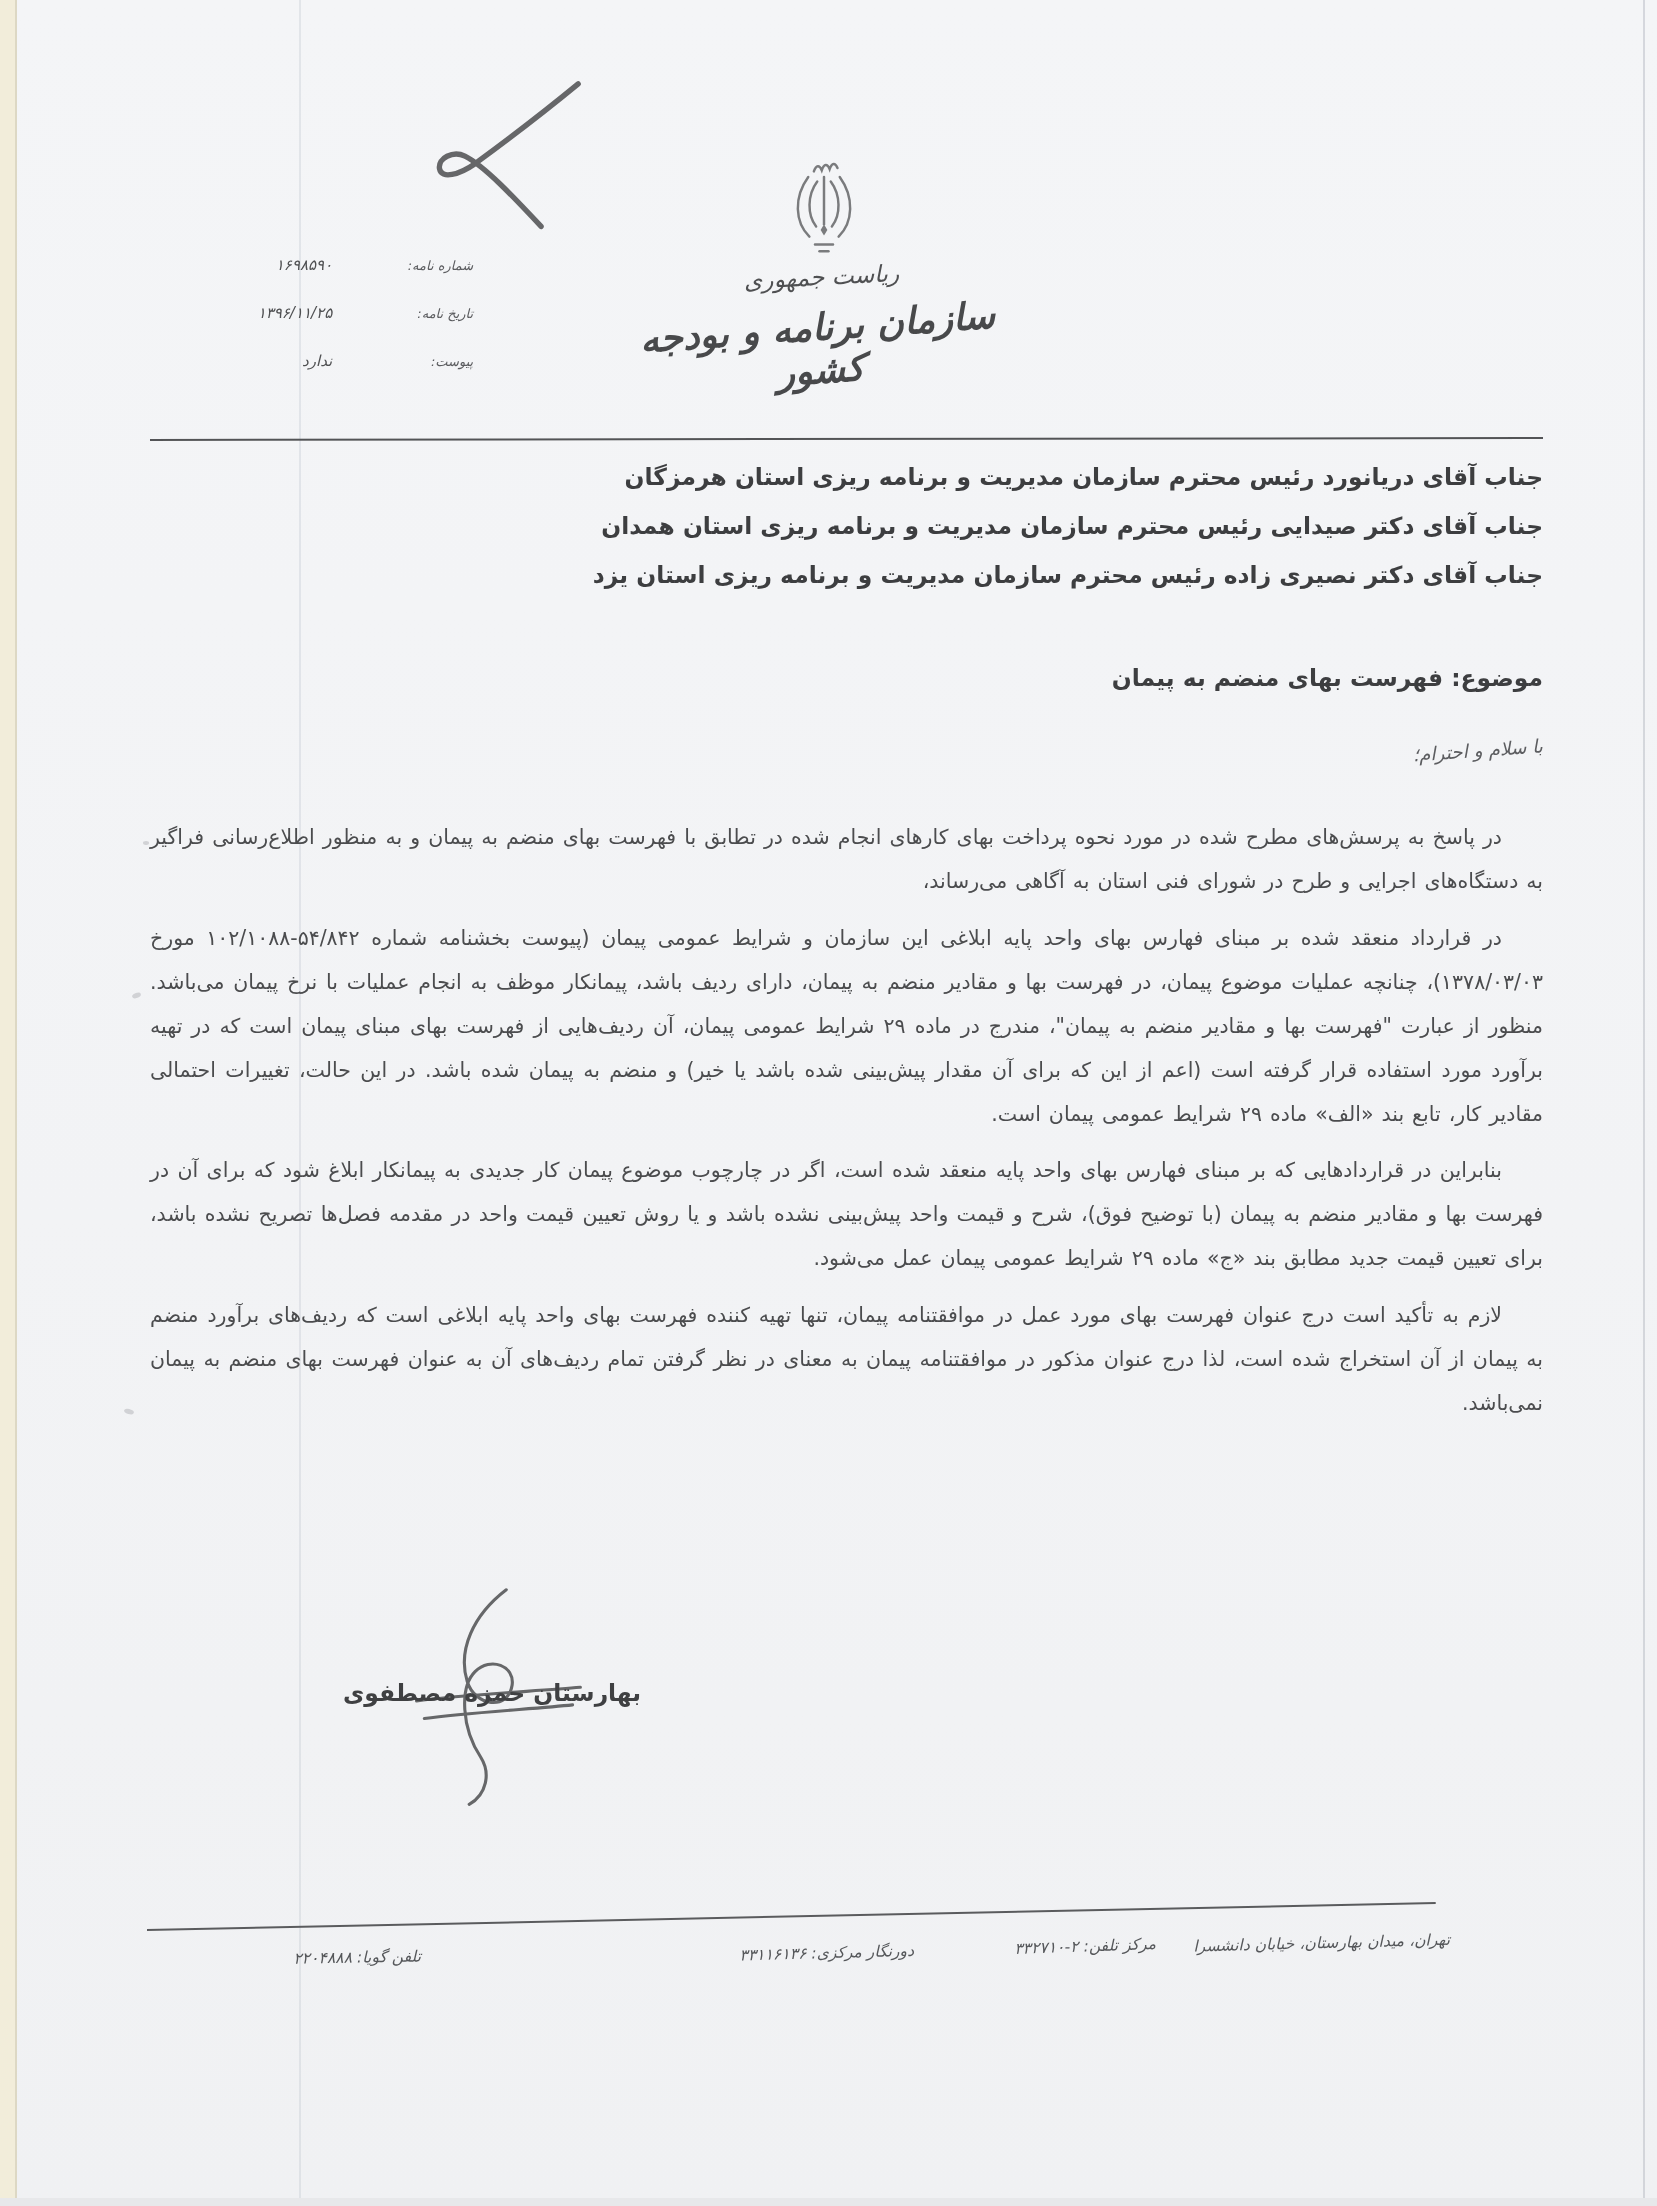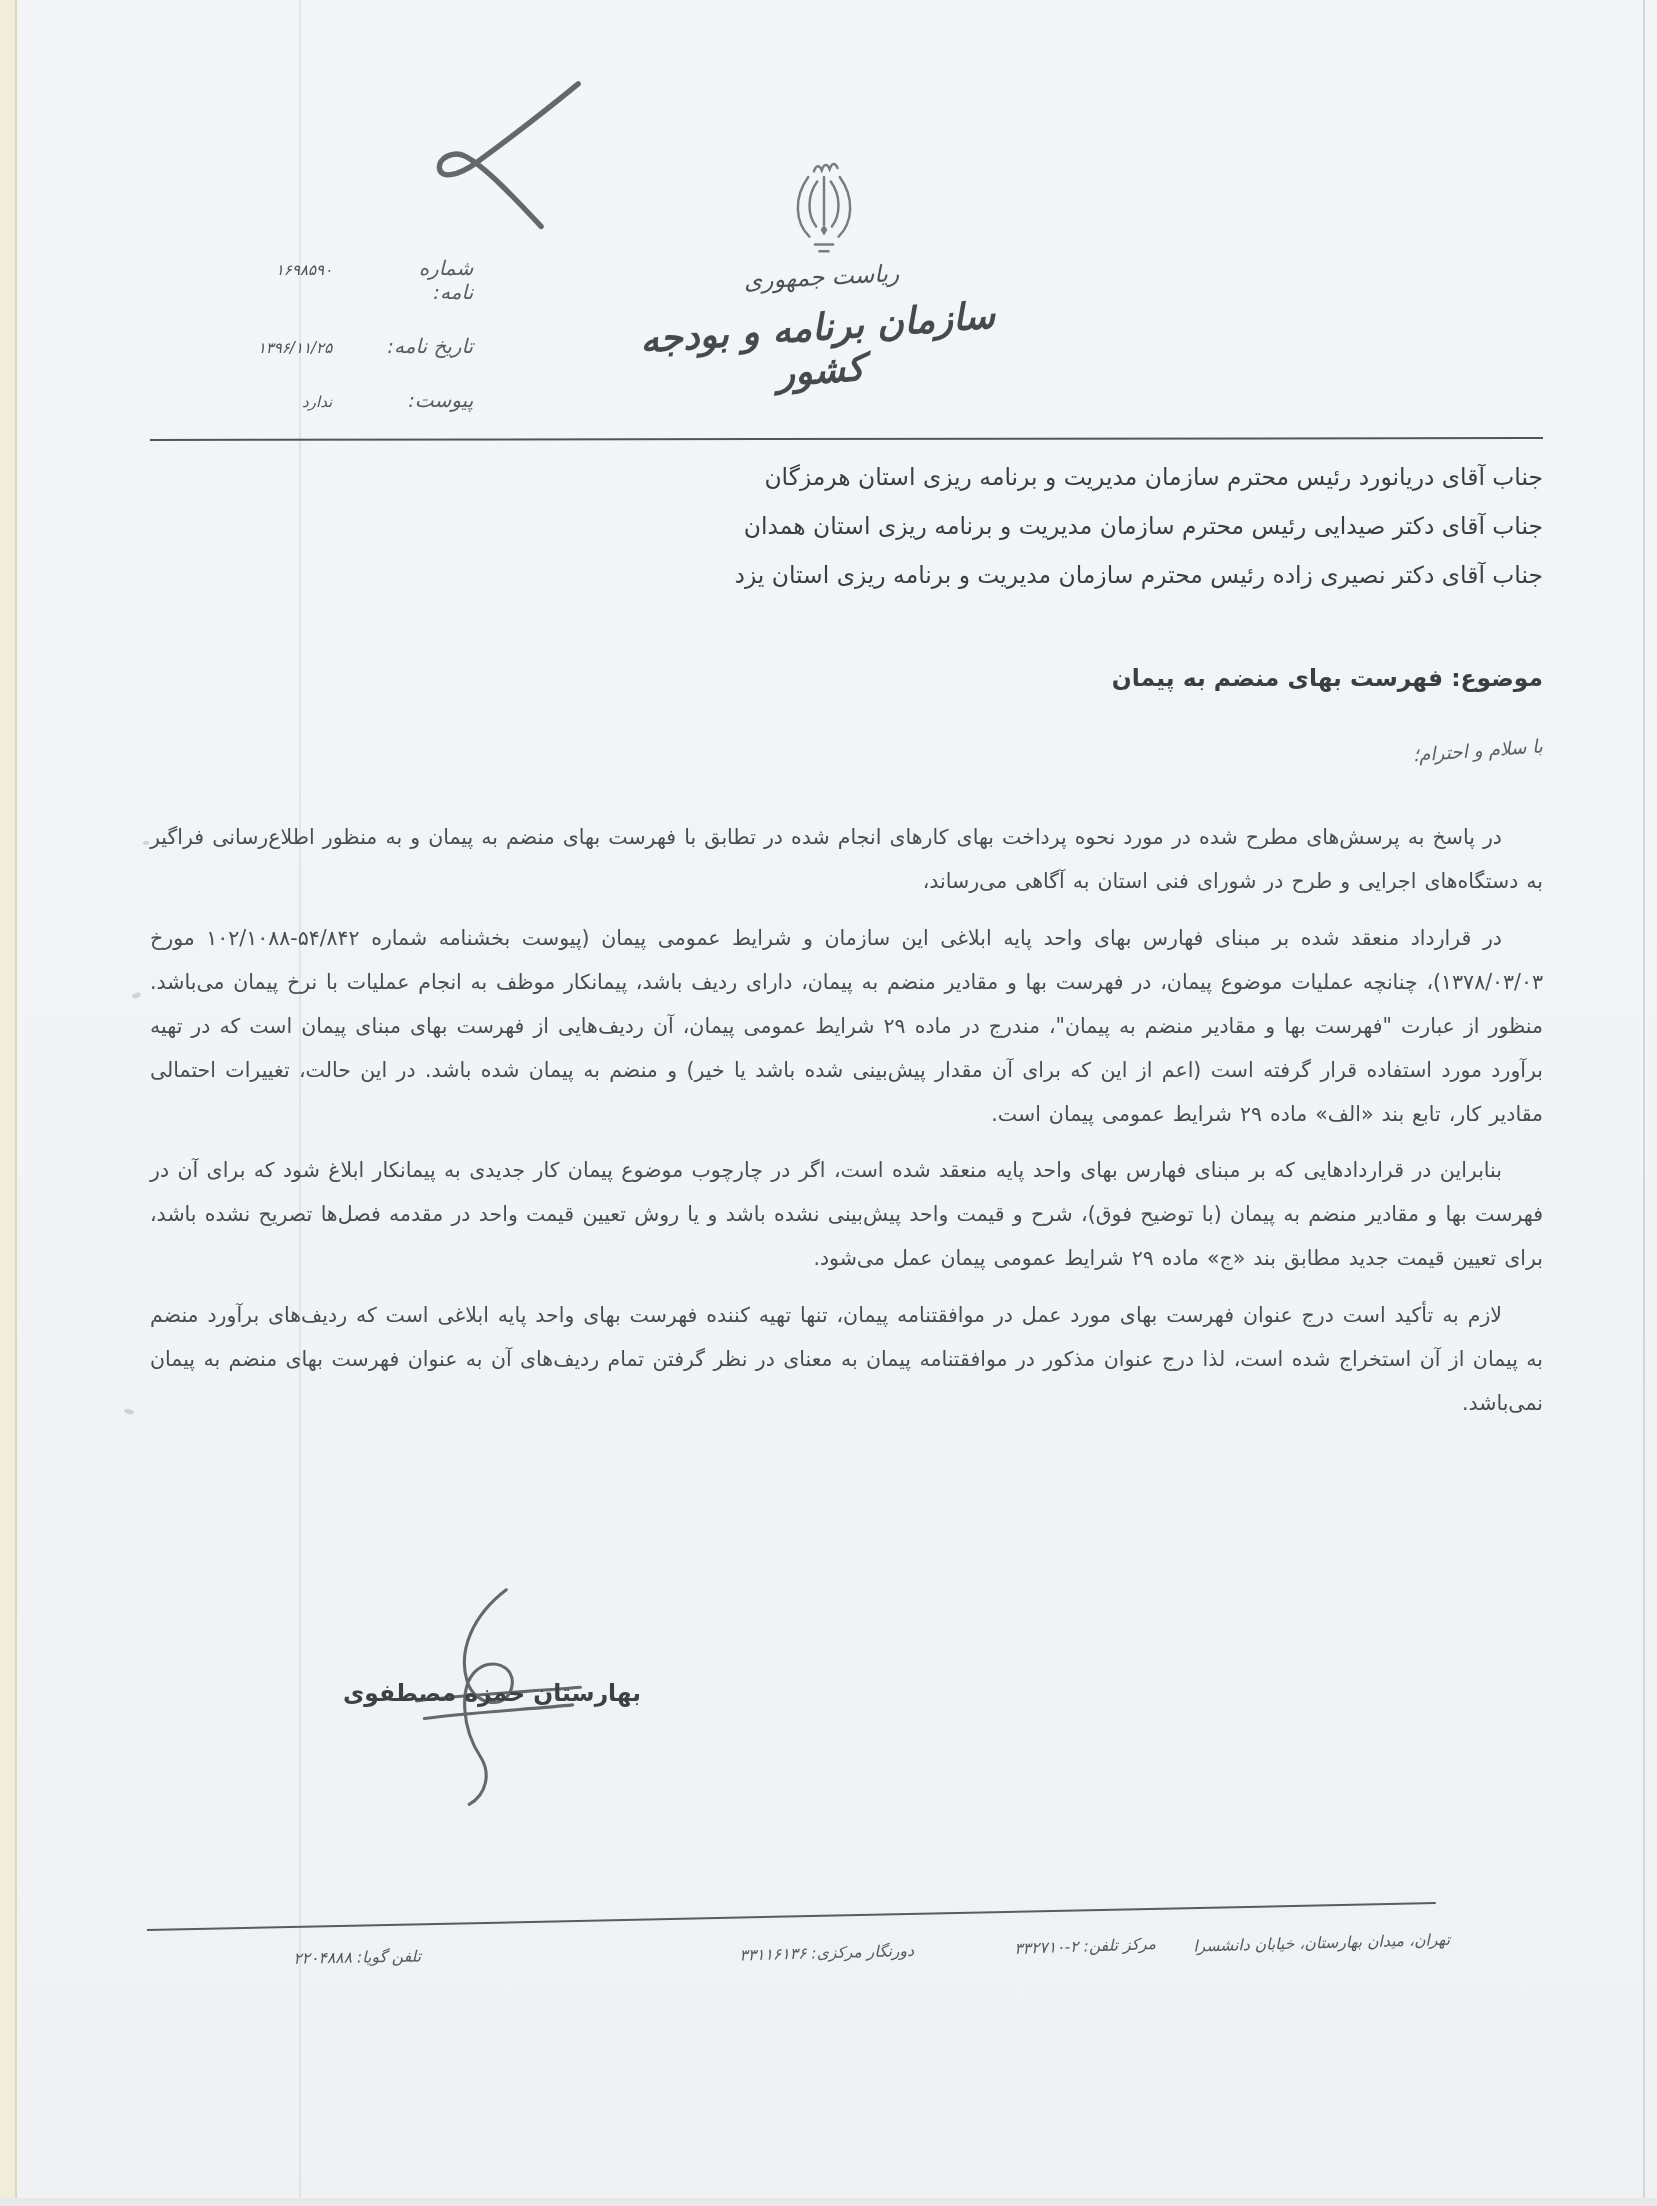--- a/index.html
+++ b/index.html
@@ -38,27 +38,27 @@
     transform:rotate(-3deg);
   }
   .org-name {
     position:absolute; left:603px; top:306px; width:434px;
     text-align:center; font-size:37px; font-style:italic; font-weight:bold; color:#48494b;
     transform:rotate(-4deg); letter-spacing:1px;
   }
 
   .meta { position:absolute; left:102px; top:256px; width:380px; }
   .meta-row { display:flex; flex-direction:row; align-items:baseline; margin-bottom:30px; padding-right:7.8px; }
-  .meta-label { font-size:20px; font-style:italic; color:#5b5c5f; width:94px; flex:0 0 auto; }
+  .meta-label { font-size:13px; font-style:italic; color:#5b5c5f; width:94px; flex:0 0 auto; }
   .meta-value { font-size:15px; font-style:italic; color:#4f5052; letter-spacing:1.5px; margin-right:47px; white-space:nowrap; }
 
   .rule-top { position:absolute; left:151px; top:438px; width:1393px; height:2px; background:#53545,6; background:#535456; transform:rotate(-0.08deg); }
 
   .recipients { position:absolute; left:151px; top:453px; width:1393px; text-align:right; }
-  .recipient-line { font-size:23.4px; font-weight:normal; color:#3d3e40; line-height:49px; letter-spacing:0.3px; }
+  .recipient-line { font-size:23.4px; font-weight:bold; color:#3d3e40; line-height:49px; letter-spacing:0.3px; }
 
   .subject { position:absolute; left:151px; top:664px; width:1393px; text-align:right; font-size:23.4px; font-weight:bold; color:#3d3e40; }
 
   .salutation { position:absolute; left:1383px; top:741px; width:161px; font-size:18.5px; font-style:italic; color:#5c5d60; transform:rotate(-4deg); white-space:nowrap; }
 
   .body-text { position:absolute; left:151px; top:815px; width:1393px; text-align:justify; }
   .body-text p { margin:0 0 12.7px 0; font-size:20.5px; line-height:44px; color:#4b4c4e; text-indent:41px; word-spacing:1.5px; }
 
   .signature-svg { position:absolute; left:388px; top:1582px; width:219px; height:234px; opacity:0.85; }
   .signature-block { position:absolute; left:249px; top:1670px; width:488px; text-align:center; }

